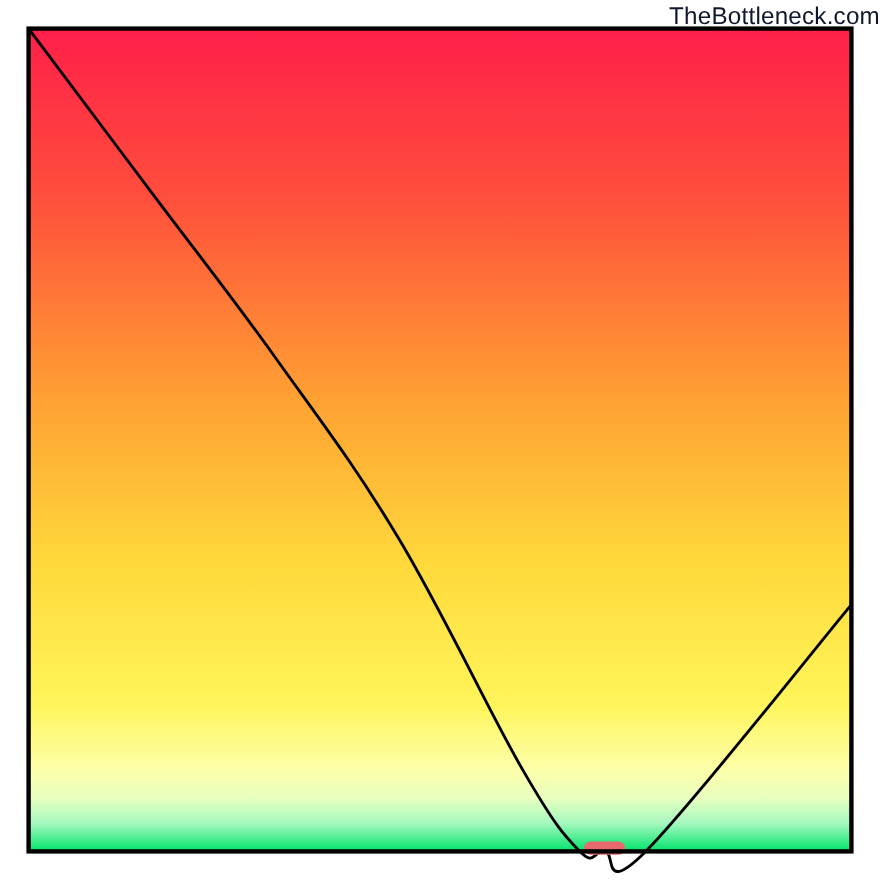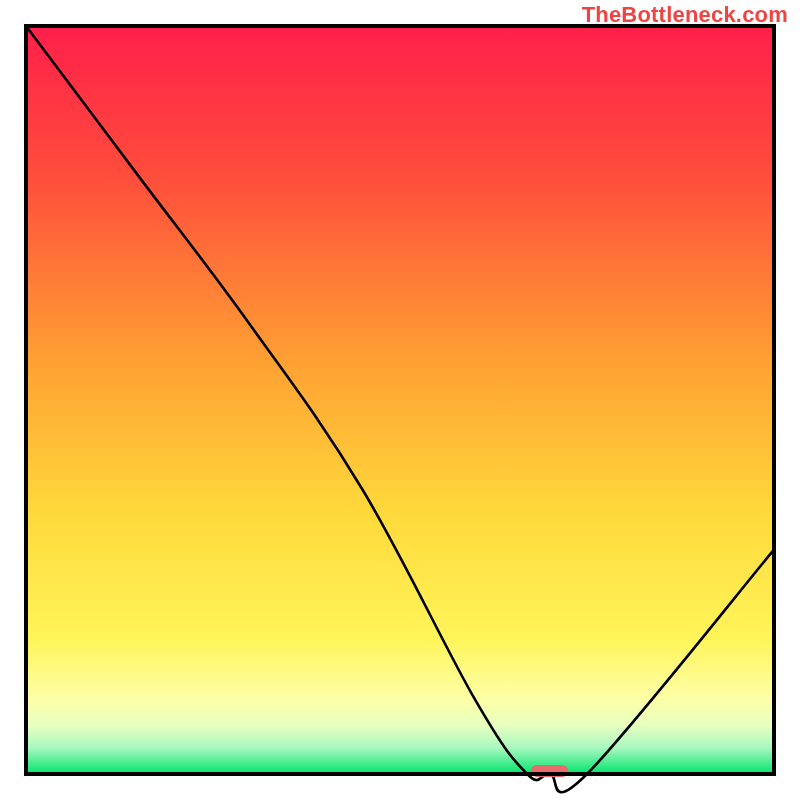--- a/index.html
+++ b/index.html
@@ -11,24 +11,24 @@
     font-family: Arial, Helvetica, sans-serif;
   }
   .stage {
     position: relative;
     width: 800px;
     height: 800px;
   }
   .watermark {
     position: absolute;
     top: 2px;
-    right: 12px;
+    right: 0;
     font-size: 22px;
-    color: #ef4444;
-    font-weight: 700;
+    color: #0f172a;
+    font-weight: 400;
     letter-spacing: 0.2px;
   }
   svg {
     display: block;
   }
 </style>
 </head>
 <body>
 <div class="stage">
 

